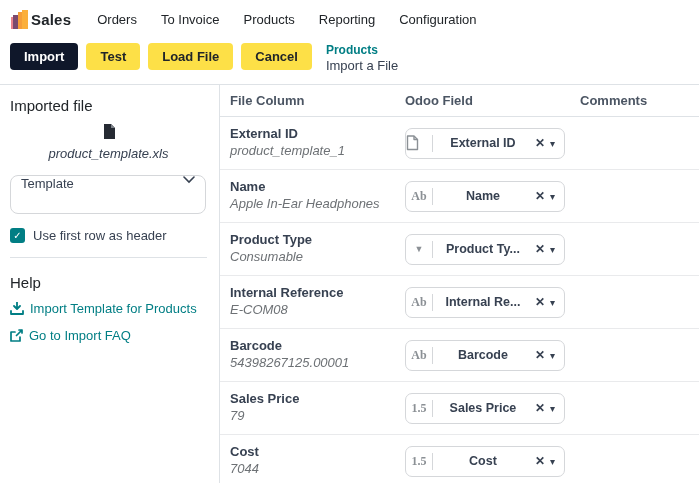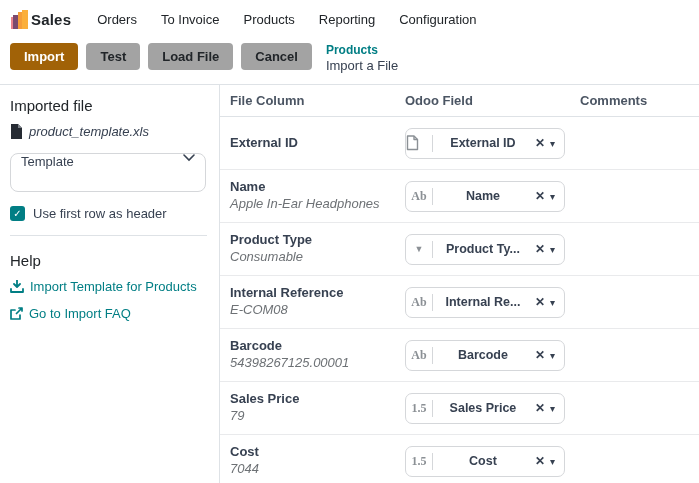--- a/index.html
+++ b/index.html
@@ -12,33 +12,33 @@
   .app-name { font-size:15px; font-weight:700; color:#212529; letter-spacing:.2px; }
   .nav-items { display:flex; align-items:center; gap:24px; }
   .nav-item { color:#212529; cursor:pointer; }
 
   
   .control-panel { display:flex; align-items:flex-start; padding:5px 10px 10px 10px;
     border-bottom:1px solid #dee2e6; background:#fff; }
   .btn-group { display:flex; gap:8px; }
   .btn { border:none; border-radius:4px; font-size:13px; font-weight:600;
     padding:6px 14px; cursor:pointer; font-family:"Liberation Sans", sans-serif; }
-  .btn-primary { background:#a16207; color:#fff; }
-  .btn-secondary { background:#a3a3a3; color:#212529; }
+  .btn-primary { background:#0f172a; color:#fff; }
+  .btn-secondary { background:#fde047; color:#212529; }
   .breadcrumb { margin-left:14px; line-height:1.25; }
   .breadcrumb-parent { color:#017E84; font-size:12px; font-weight:700; cursor:pointer; display:block; }
   .breadcrumb-current { color:#374151; font-size:13px; display:block; }
 
   
   .main { display:flex; height:403px; }
   .sidebar { width:220px; border-right:1px solid #dee2e6; padding:12px 12px 0 10px; }
   .content { flex:1; }
 
   .side-heading { font-size:15px; font-weight:400; color:#212529; margin-bottom:10px; }
-  .file-line { display:flex; align-items:center; gap:7px; margin-bottom:14px; }
+  .file-line { display:flex; align-items:center; gap:7px; margin-bottom:14px;flex-direction:column; }
   .file-name { font-style:italic; color:#374151; }
   .sheet-label { color:#4b5563; margin-bottom:5px; }
   .select-box { width:196px; height:39px; border:1px solid #d5d7da; border-radius:8px;
     display:flex; align-items:flex-start; justify-content:space-between; padding:0 10px;
     color:#374151; cursor:pointer; background:#fff; margin-bottom:14px; }
   .chk-line { display:flex; align-items:center; gap:8px; margin-bottom:6px; }
   .checkbox { width:15px; height:15px; background:#017E84; border-radius:3px; color:#fff;
     display:flex; align-items:center; justify-content:center; font-size:10px; cursor:pointer; }
   .side-divider { border:none; border-top:1px solid #dee2e6; margin:14px 0 16px 0; }
   .help-link { display:flex; align-items:center; gap:6px; color:#017E84; margin-bottom:12px; cursor:pointer; }
@@ -158,20 +158,21 @@
   <div class="content">
     <div class="thead">
       <div class="th">File Column</div>
       <div class="th">Odoo Field</div>
       <div class="th">Comments</div>
     </div>
     <div id="tbody">
         <div class="trow">
     <div>
       <div class="fc-label">External ID</div>
+      <div class="fc-value">product_template_1</div>
     </div>
     <div>
       <div class="field-widget">
         <span class="fw-icon">
                 <svg width="13" height="16" viewBox="0 0 13 16">
     <path d="M1.5 1 h6.5 l3.5 3.5 v10 h-10 z" fill="none" stroke="#8b9095" stroke-width="1.4" stroke-linejoin="round"></path>
     <path d="M8 1 v3.5 h3.5" fill="none" stroke="#8b9095" stroke-width="1.4" stroke-linejoin="round"></path>
   </svg>
               </span>
         <span class="fw-sep"></span>

